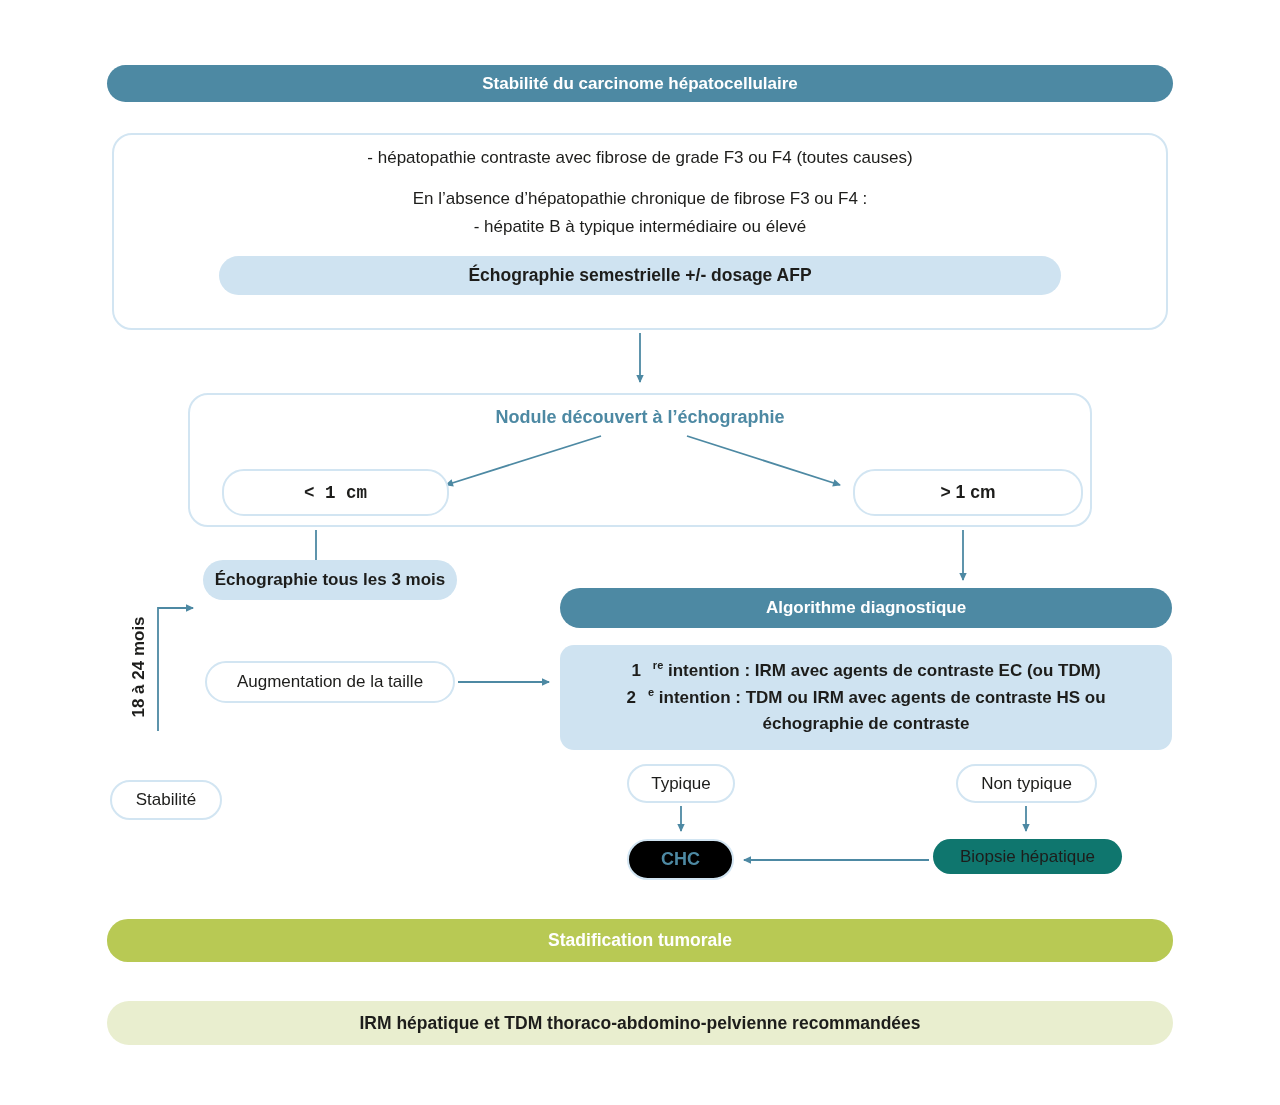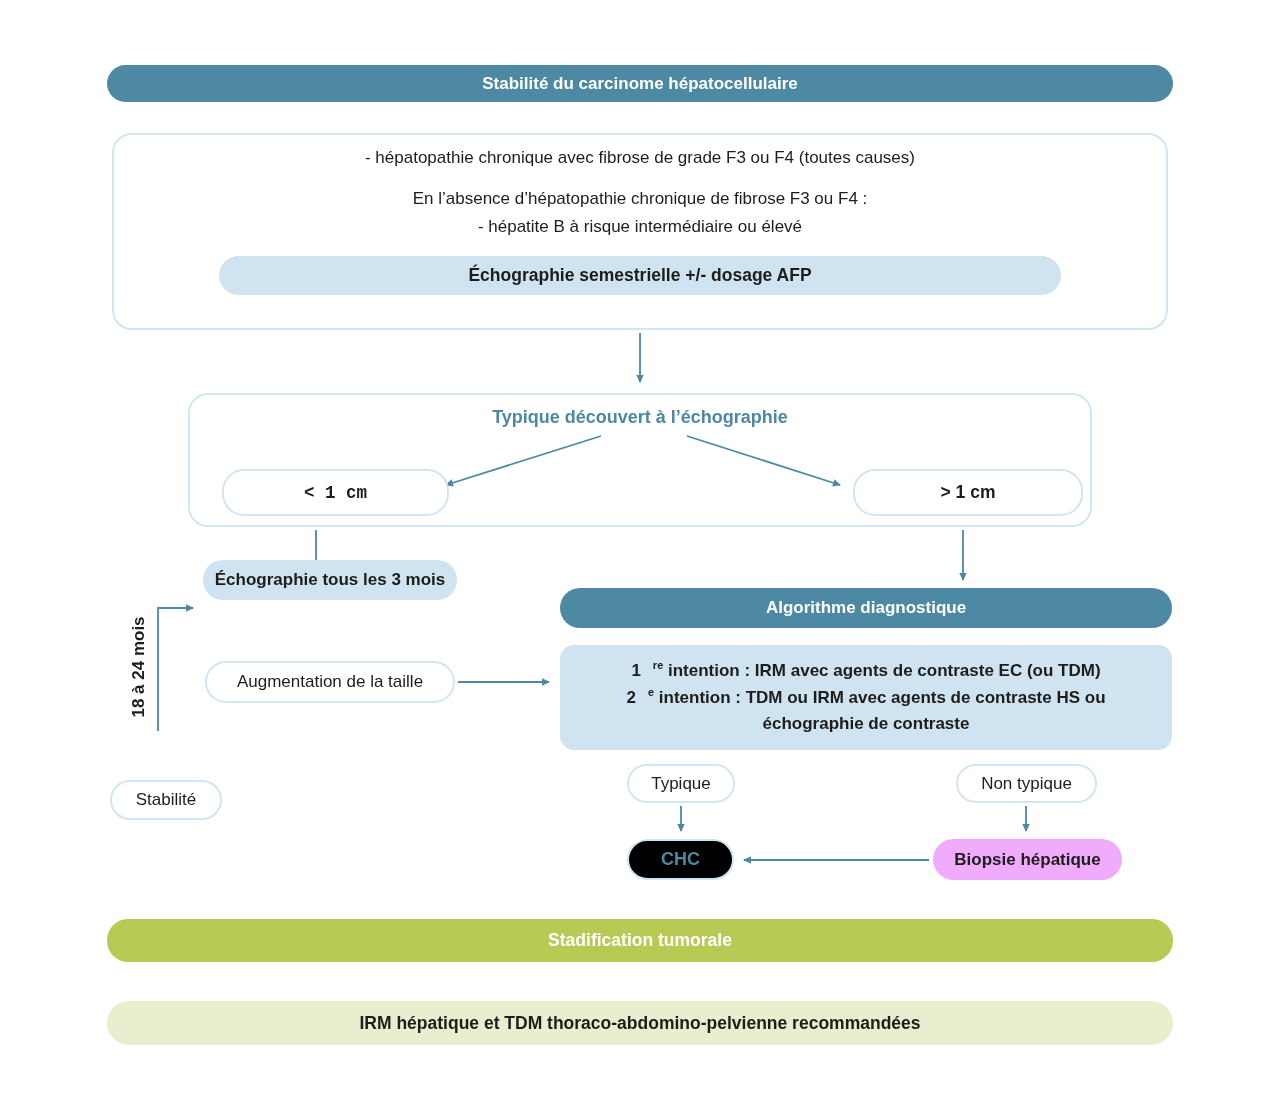--- a/index.html
+++ b/index.html
@@ -115,23 +115,23 @@
     left: 956px; top: 764px; width: 141px; height: 39px;
     background: #ffffff; border: 2px solid #d2e5f2; border-radius: 20px;
     font-size: 17px;
   }
   .chc-pill {
     left: 627px; top: 839px; width: 107px; height: 41px;
     background: #000000; border: 2px solid #d2e5f2; border-radius: 21px;
     color: #4d89a3; font-weight: 700; font-size: 18px;
   }
   .biopsie-pill {
-    left: 933px; top: 839px; width: 189px; height: 41px;
-    background: #f0abfc; border-radius: 21px;
-    font-weight: 700; font-size: 17px;
+    left: 933px; top: 839px; width: 189px; height: 35px;
+    background: #0f766e; border-radius: 21px;
+    font-weight: 400; font-size: 17px;
   }
 </style>
 </head>
 <body>
 
 <div class="canvas">
 
   <svg class="arrows" width="1280" height="1105" viewBox="0 0 1280 1105">
     <defs>
       <marker id="ah" markerWidth="9" markerHeight="9" refX="7.5" refY="4.5" orient="auto" markerUnits="userSpaceOnUse">
@@ -148,30 +148,30 @@
     <path d="M681,806 L681,831" stroke="#4d89a3" stroke-width="1.8" fill="none" marker-end="url(#ah)"></path>
     <path d="M1026,806 L1026,831" stroke="#4d89a3" stroke-width="1.8" fill="none" marker-end="url(#ah)"></path>
     <path d="M929,860 L744,860" stroke="#4d89a3" stroke-width="1.8" fill="none" marker-end="url(#ah)"></path>
   </svg>
 
   <div class="abs flexc header-bar">
     <span>Stabilité du carcinome hépatocellulaire</span>
   </div>
 
   <div class="abs criteria-box">
-    <div class="crit-line crit-line1">-  hépatopathie chronique avec fibrose de grade F3 ou F4 (toutes causes)</div>
+    <div class="crit-line crit-line1">-  hépatopathie contraste avec fibrose de grade F3 ou F4 (toutes causes)</div>
     <div class="crit-line">En l’absence d’hépatopathie chronique de fibrose F3 ou F4 :</div>
-    <div class="crit-line crit-line3">- hépatite B à risque intermédiaire ou élevé</div>
+    <div class="crit-line crit-line3">- hépatite B à typique intermédiaire ou élevé</div>
     <div class="flexc echo-pill">
       <span>Échographie semestrielle +/- dosage AFP</span>
     </div>
   </div>
 
   <div class="abs nodule-box">
-    <div class="nodule-title">Typique découvert à l’échographie</div>
+    <div class="nodule-title">Nodule découvert à l’échographie</div>
     <div class="flexc size-pill lt-pill">
       <span>&lt; 1 cm</span>
     </div>
     <div class="flexc size-pill gt-pill">
       <span>&gt; 1 cm</span>
     </div>
   </div>
 
   <div class="abs flexc echo3-pill">
     <span>Échographie tous les 3 mois</span>

